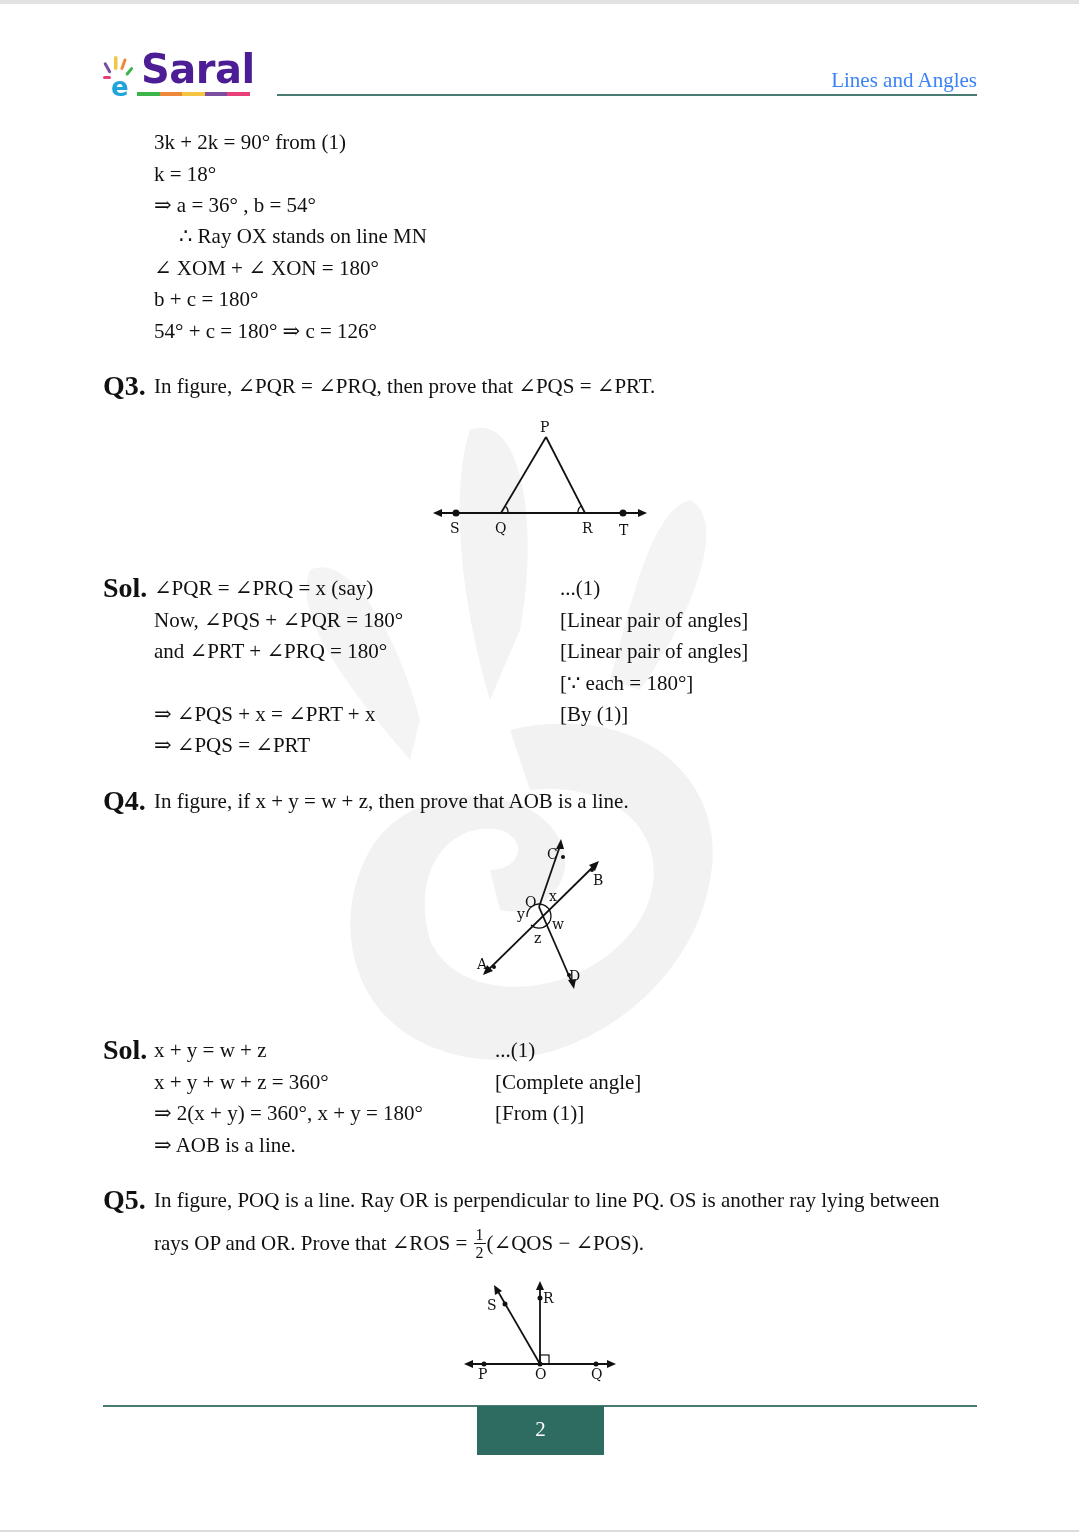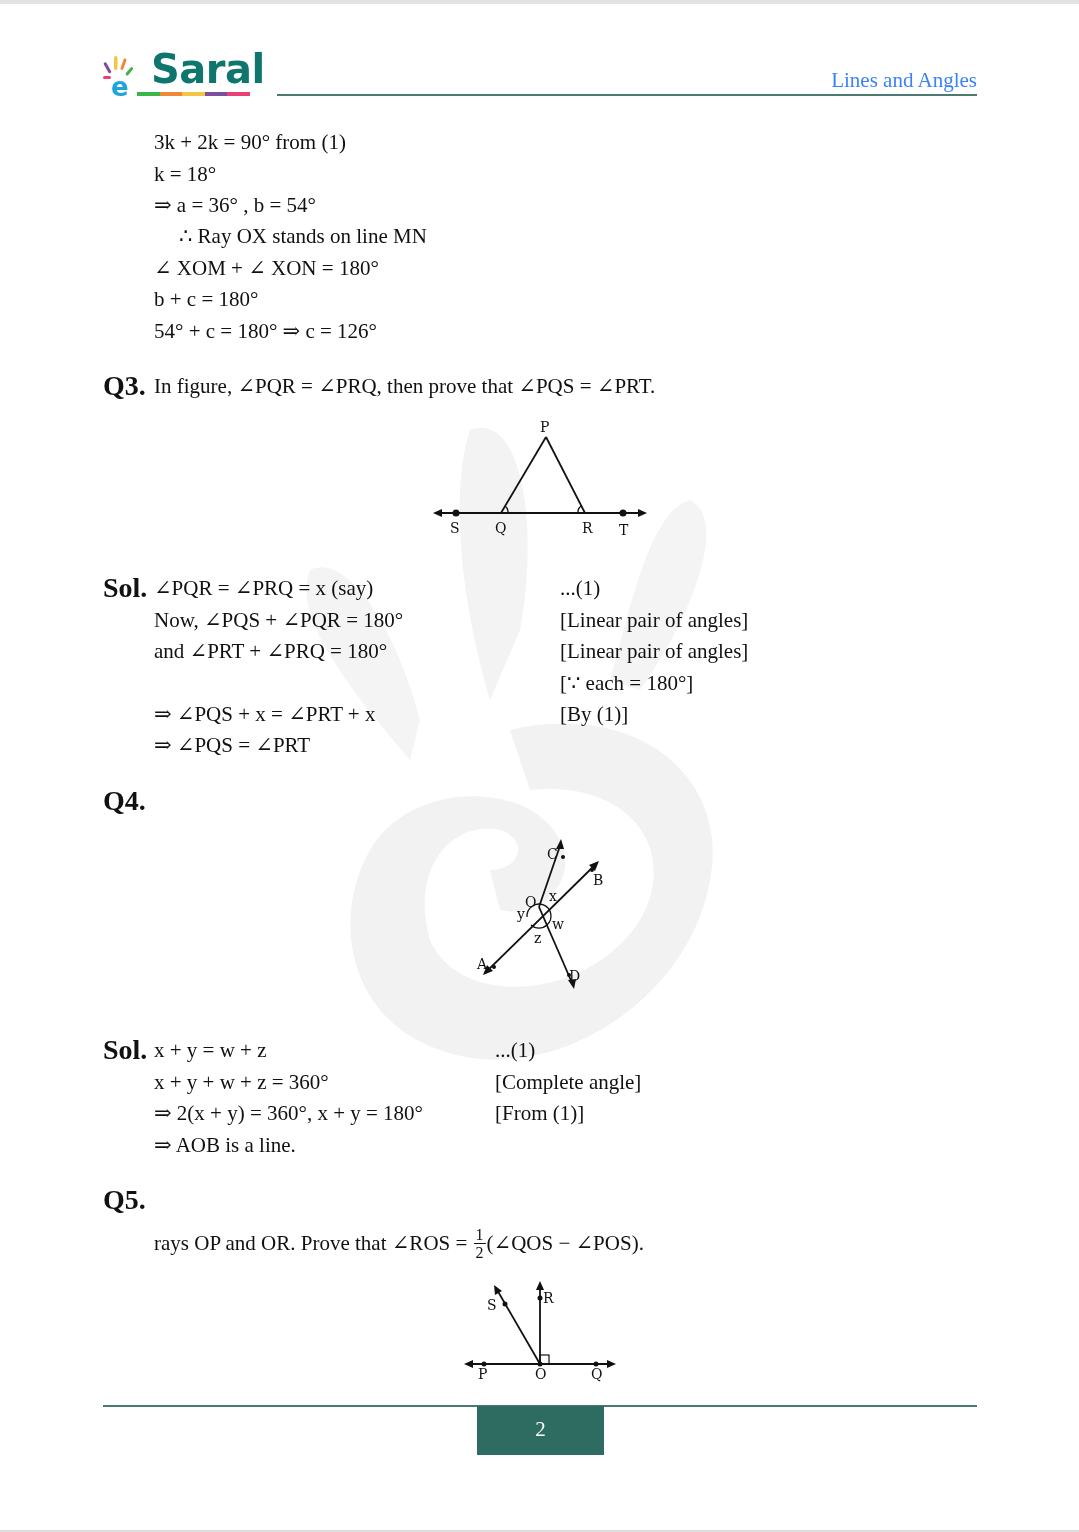--- a/index.html
+++ b/index.html
@@ -4,21 +4,21 @@
 <style>
   * { box-sizing: border-box; margin: 0; padding: 0; }
   html, body { width: 1079px; height: 1532px; background: #ffffff; overflow: hidden; }
   body { position: relative; font-family: "Liberation Serif", "DejaVu Serif", serif; color: #111; }
   .top-strip { position: absolute; left: 0; top: 0; width: 1079px; height: 4px; background: #e2e2e2; }
   .bottom-strip { position: absolute; left: 0; bottom: 0; width: 1079px; height: 2px; background: #dcdcdc; }
 
   .watermark { position: absolute; left: 290px; top: 400px; width: 450px; height: 700px; z-index: 0; }
 
   .logo { position: absolute; left: 103px; top: 52px; height: 46px; width: 150px; z-index: 2; }
-  .logo-text { position: absolute; left: 48px; top: -6px; font-family: "DejaVu Sans", sans-serif; font-weight: bold; font-size: 40px; color: #0f766e; letter-spacing: -0.5px; }
+  .logo-text { position: absolute; left: 38px; top: -6px; font-family: "DejaVu Sans", sans-serif; font-weight: bold; font-size: 40px; color: #4c1d95; letter-spacing: -0.5px; }
   .logo-bar { position: absolute; left: 34px; top: 40px; height: 4px; width: 113px; display: flex; }
   .logo-bar span { flex: 1; height: 4px; }
 
   .header-rule { position: absolute; left: 277px; top: 94px; width: 700px; height: 2px; background: #4b7a72; }
   .header-title { position: absolute; right: 102px; top: 68px; font-size: 21px; color: #3b82f6; }
 
   .content { position: absolute; left: 0; top: 0; width: 1079px; height: 1192px; z-index: 2; }
   .line { position: absolute; font-size: 21px; white-space: nowrap; line-height: 24px; }
   .label { position: absolute; font-size: 28px; font-weight: bold; line-height: 24px; }
   .frac { display: inline-block; vertical-align: middle; text-align: center; font-size: 16px; line-height: 17px; margin: 0 1px; position: relative; top: -2px; }
@@ -100,20 +100,21 @@
   <div class="line" style="left:154px;top:608px;">Now, ∠PQS + ∠PQR = 180°</div>
   <div class="line" style="left:560px;top:608px;">[Linear pair of angles]</div>
   <div class="line" style="left:154px;top:639px;">and ∠PRT + ∠PRQ = 180°</div>
   <div class="line" style="left:560px;top:639px;">[Linear pair of angles]</div>
   <div class="line" style="left:560px;top:671px;">[∵ each = 180°]</div>
   <div class="line" style="left:154px;top:702px;">⇒ ∠PQS + x = ∠PRT + x</div>
   <div class="line" style="left:560px;top:702px;">[By (1)]</div>
   <div class="line" style="left:154px;top:733px;">⇒ ∠PQS = ∠PRT</div>
 
   <div class="label" style="left:103px;top:789px;">Q4.</div>
+  <div class="line" style="left:154px;top:789px;">In figure, if x + y = w + z, then prove that AOB is a line.</div>
 
   <svg class="fig" style="left:465px;top:835px;" width="160" height="160" viewBox="0 0 160 160">
 
     <line x1="96" y1="6" x2="108" y2="148" stroke="none"></line>
     <line x1="96" y1="8" x2="74" y2="72" stroke="#111" stroke-width="1.8"></line>
     <line x1="74" y1="72" x2="108" y2="150" stroke="#111" stroke-width="1.8"></line>
     <polygon points="96,4 91,14 99,14" fill="#111"></polygon>
     <polygon points="109,154 103,145 111,144" fill="#111"></polygon>
 
     <line x1="20" y1="138" x2="132" y2="28" stroke="#111" stroke-width="1.8"></line>
@@ -140,20 +141,21 @@
   <div class="label" style="left:103px;top:1038px;">Sol.</div>
   <div class="line" style="left:154px;top:1038px;">x  + y = w + z</div>
   <div class="line" style="left:495px;top:1038px;">...(1)</div>
   <div class="line" style="left:154px;top:1070px;">x + y + w + z = 360°</div>
   <div class="line" style="left:495px;top:1070px;">[Complete angle]</div>
   <div class="line" style="left:154px;top:1101px;">⇒ 2(x + y) = 360°, x + y = 180°</div>
   <div class="line" style="left:495px;top:1101px;">[From (1)]</div>
   <div class="line" style="left:154px;top:1133px;">⇒ AOB is a line.</div>
 
   <div class="label" style="left:103px;top:1188px;text-align:right;">Q5.</div>
+  <div class="line" style="left:154px;top:1188px;">In figure, POQ is a line. Ray OR is perpendicular to line PQ. OS is another ray lying between</div>
   <div class="line" style="left:154px;top:1228px;">
     <span>rays OP and OR. Prove that ∠ROS = </span><span class="frac"><span class="num">1</span><span class="den">2</span></span><span>(∠QOS − ∠POS).</span>
   </div>
 
   <svg class="fig" style="left:460px;top:1276px;" width="160" height="110" viewBox="0 0 160 110">
     <line x1="6" y1="88" x2="154" y2="88" stroke="#111" stroke-width="1.8"></line>
     <polygon points="4,88 13,84 13,92" fill="#111"></polygon>
     <polygon points="156,88 147,84 147,92" fill="#111"></polygon>
     <line x1="80" y1="88" x2="80" y2="8" stroke="#111" stroke-width="1.8"></line>
     <polygon points="80,5 76,14 84,14" fill="#111"></polygon>

